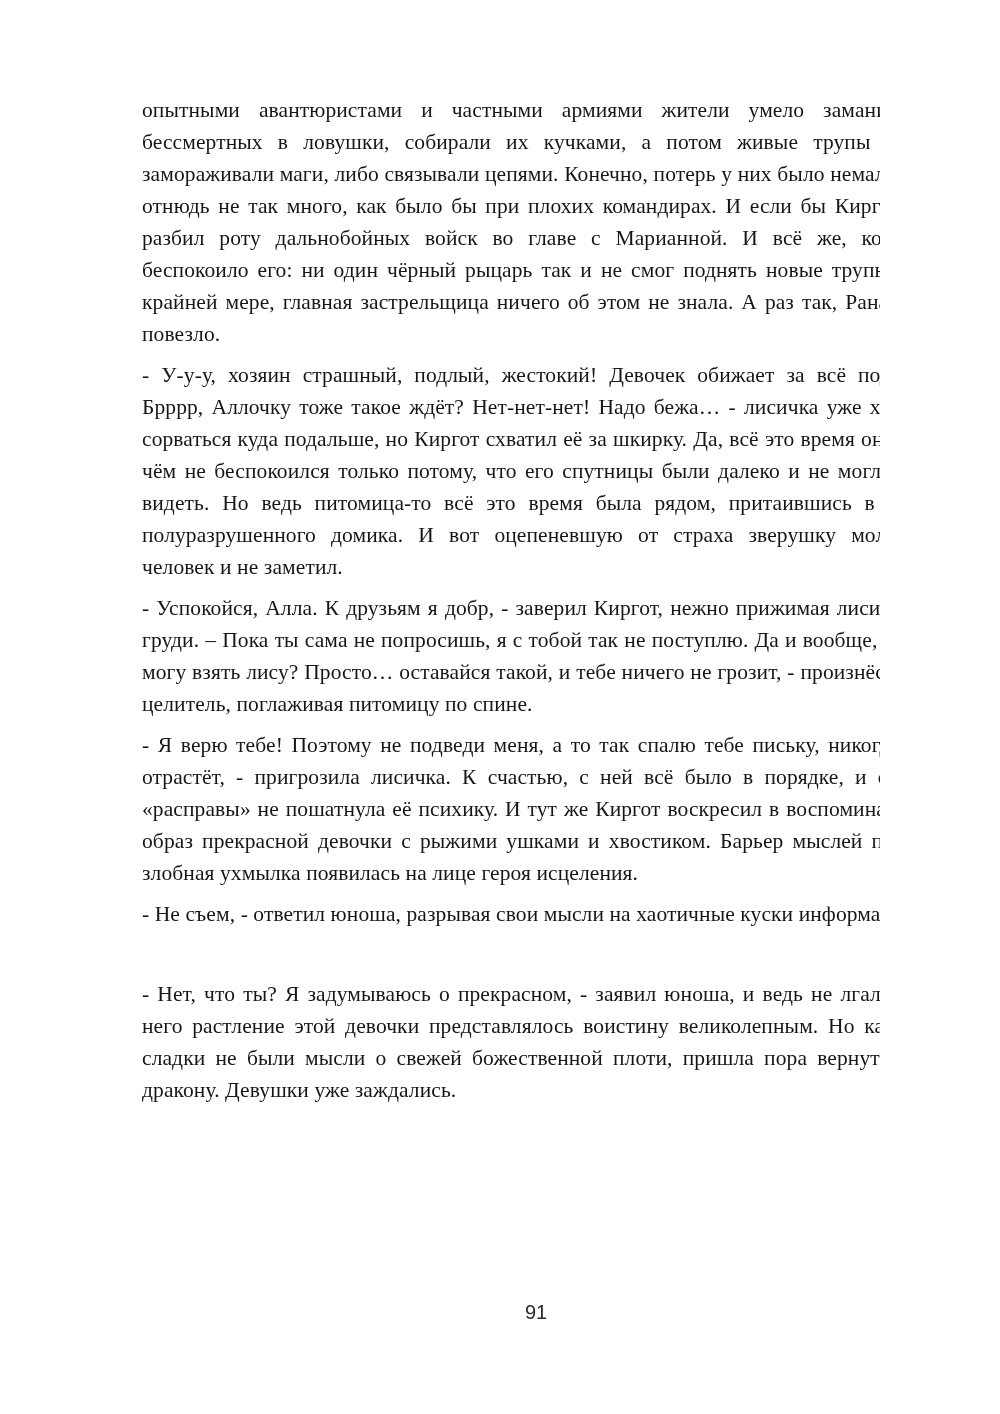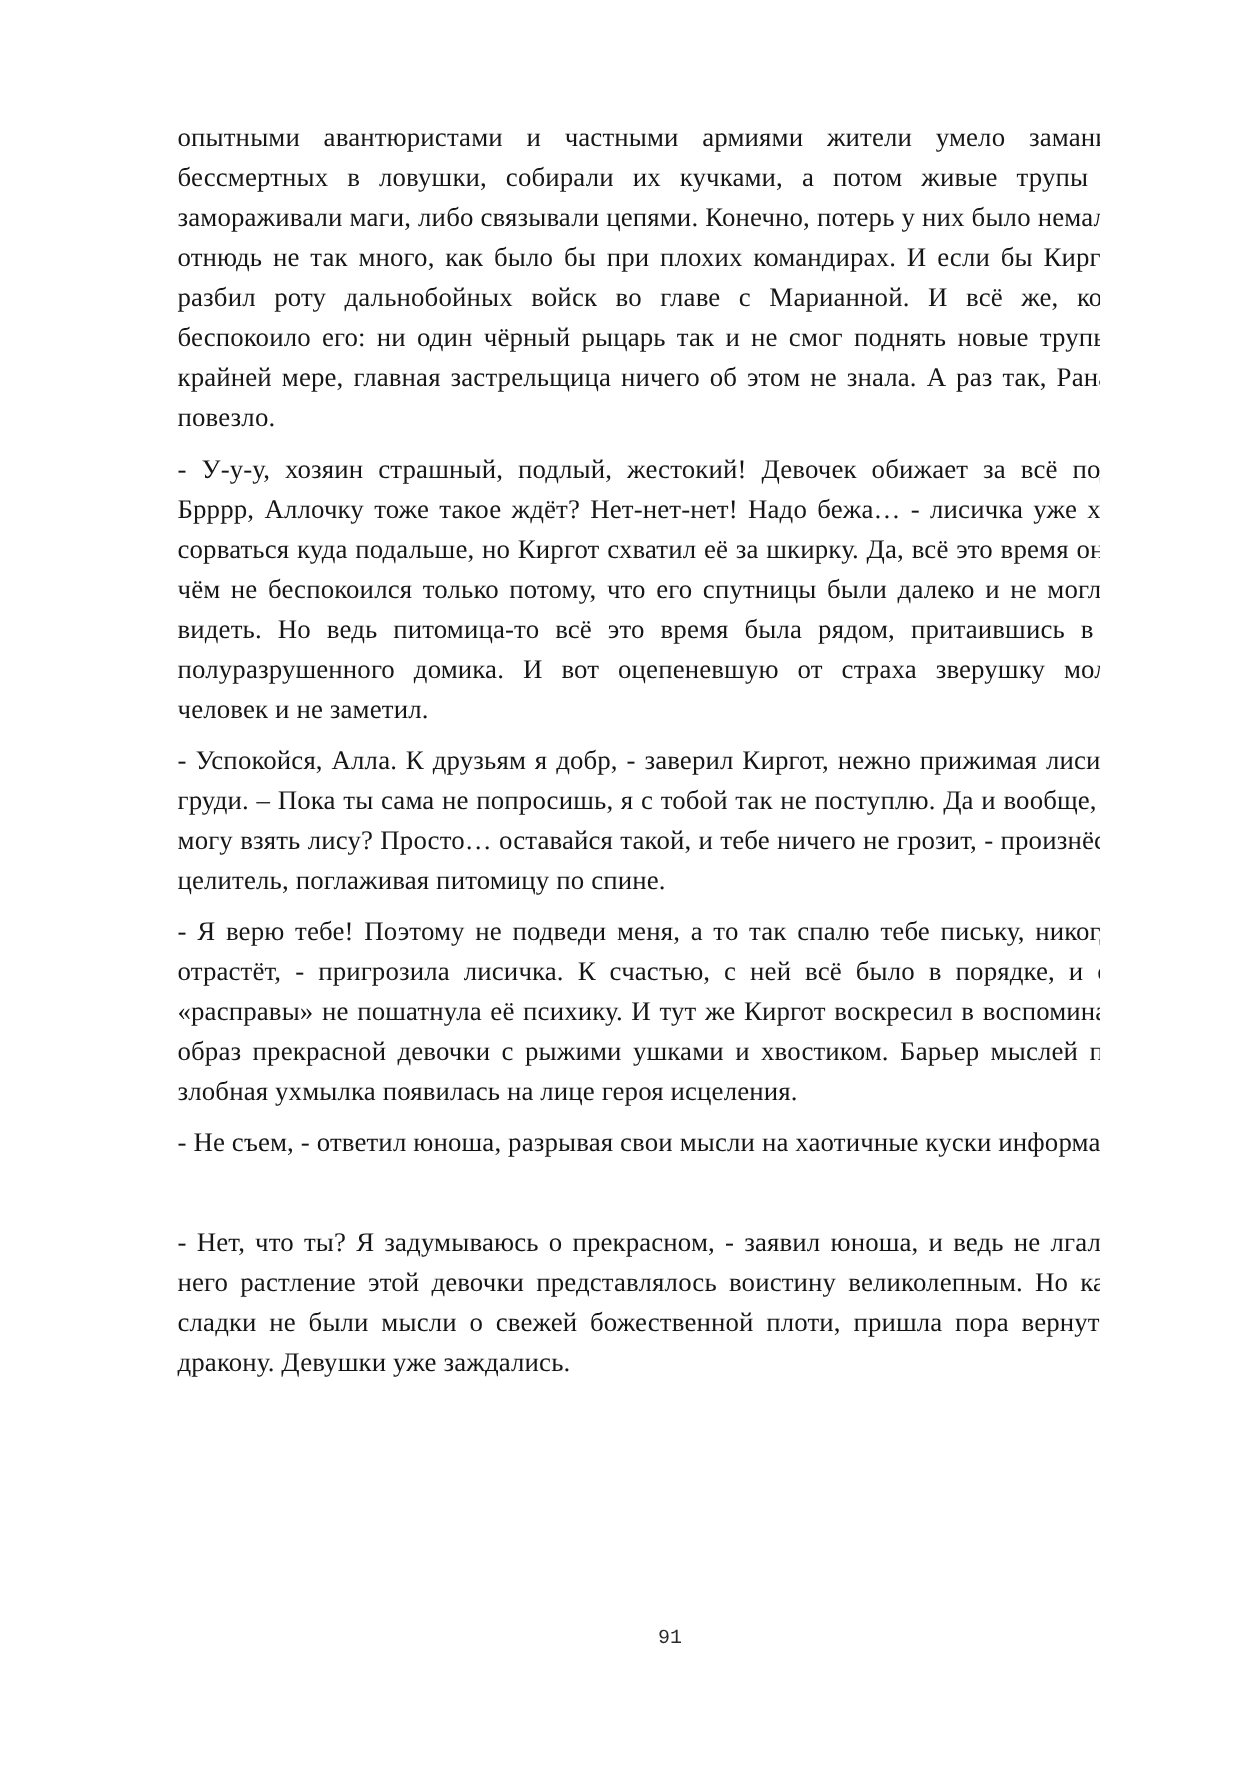--- a/index.html
+++ b/index.html
@@ -33,22 +33,22 @@
   .para:last-child {
     margin-bottom: 0;
     margin-top: 48px;
   }
   .page-number {
     position: absolute;
     top: 1301px;
     left: 142px;
     width: 788px;
     text-align: center;
-    font-family: Liberation Mono, monospace;
-    font-size: 16px;
+    font-family: Liberation Sans, sans-serif;
+    font-size: 20px;
     color: #2a2a2a;
   }
 </style>
 </head>
 <body>
 
 <div class="page">
   <div class="text-block">
     <p class="para">опытными авантюристами и частными армиями жители умело заманивали бессмертных в ловушки, собирали их кучками, а потом живые трупы либо замораживали маги, либо связывали цепями. Конечно, потерь у них было немало, но отнюдь не так много, как было бы при плохих командирах. И если бы Киргот не разбил роту дальнобойных войск во главе с Марианной. И всё же, кое-что беспокоило его: ни один чёрный рыцарь так и не смог поднять новые трупы. По крайней мере, главная застрельщица ничего об этом не знала. А раз так, Раналите повезло.</p>
     <p class="para">- У-у-у, хозяин страшный, подлый, жестокий! Девочек обижает за всё подряд! Брррр, Аллочку тоже такое ждёт? Нет-нет-нет! Надо бежа… - лисичка уже хотела сорваться куда подальше, но Киргот схватил её за шкирку. Да, всё это время он ни о чём не беспокоился только потому, что его спутницы были далеко и не могли его видеть. Но ведь питомица-то всё это время была рядом, притаившись в тени полуразрушенного домика. И вот оцепеневшую от страха зверушку молодой человек и не заметил.</p>

